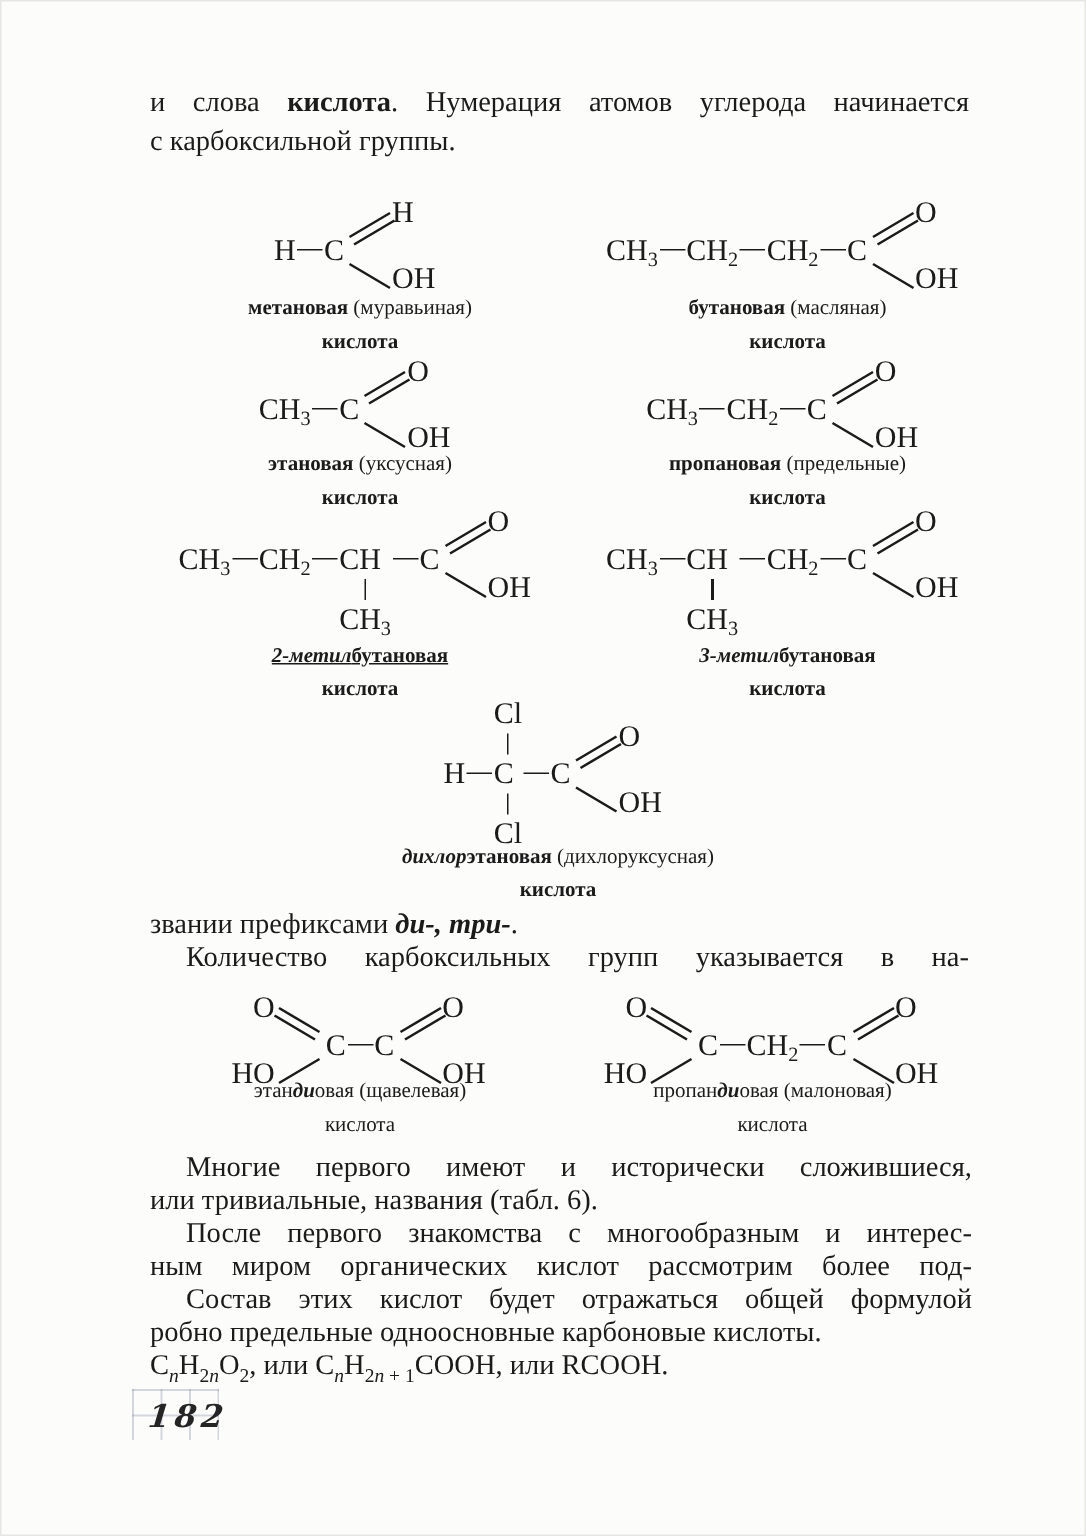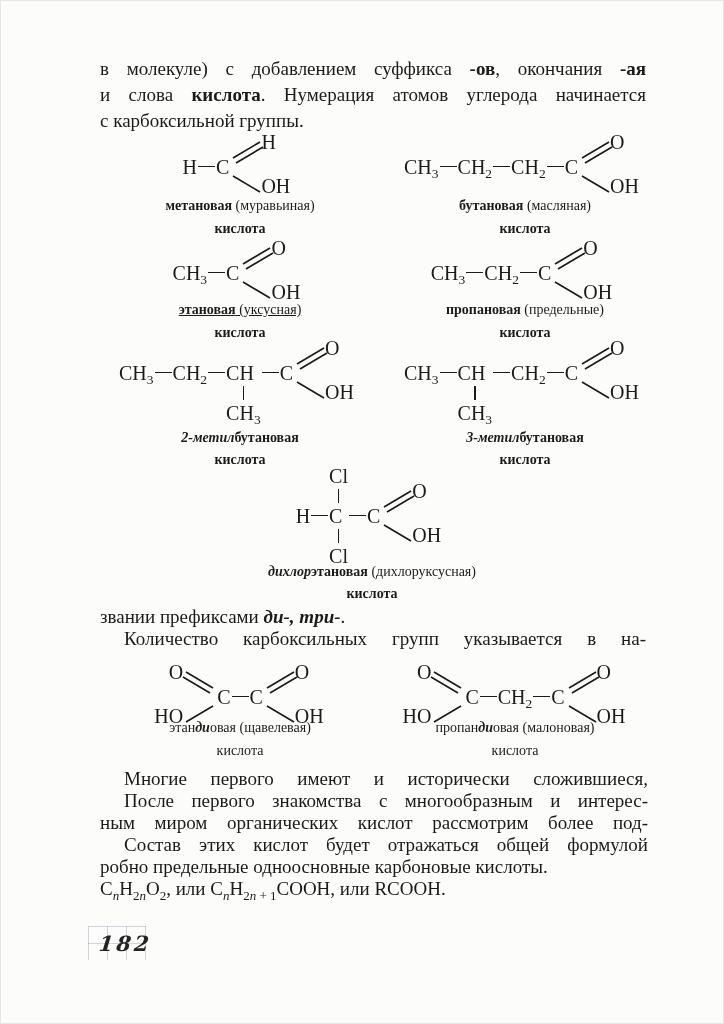--- a/index.html
+++ b/index.html
@@ -57,21 +57,20 @@
     letter-spacing:3px;color:#242424;
     transform:skewX(-6deg);
   }
 </style>
 </head>
 <body>
 
 <div class="page">
 
   <div class="para p26" style="left:100px;top:56px;width:546px;">
-    <div class="line j"><span>в молекуле) с добавлением суффикса </span><span class="b">-ов</span><span>, окончания </span><span class="b">-ая</span></div>
     <div class="line j"><span>и слова </span><span class="b">кислота</span><span>. Нумерация атомов углерода начинается</span></div>
     <div class="line"><span>с карбоксильной группы.</span></div>
   </div>
 
   <div class="card" style="left:85px;top:130px;width:310px;height:112px;">
     <div class="fwrap" style="top:24px;">
         <div class="formula">
           <span class="grp" style="grid-area: 2 / 1;"><span>H</span></span>
           <span class="bond" style="grid-area: 2 / 2;"></span>
           <span class="grp" style="grid-area: 2 / 3;"><span>C</span></span>
@@ -130,21 +129,21 @@
                 <line x1="2" y1="23" x2="29" y2="7" stroke="#1b1b1b" stroke-width="1.7"></line>
                 <line x1="5" y1="28" x2="32" y2="12" stroke="#1b1b1b" stroke-width="1.7"></line>
                 <line x1="2" y1="41" x2="29" y2="57" stroke="#1b1b1b" stroke-width="1.7"></line>
               </svg>
               <span class="cxt">O</span>
               <span class="cxb">OH</span>
             </span>
           </span>
         </div>
       </div>
-    <div class="flabel" style="top:61px;text-decoration:underline;"><span class="b">этановая</span><span> (уксусная)</span></div>
+    <div class="flabel" style="top:61px;"><span class="b">этановая</span><span> (уксусная)</span></div>
     <div class="flabel" style="top:84px;"><span class="b">кислота</span></div>
   </div>
   <div class="card" style="left:390px;top:238px;width:270px;height:112px;">
     <div class="fwrap" style="top:22px;">
         <div class="formula">
           <span class="grp" style="grid-area: 2 / 1;"><span>CH</span><sub>3</sub></span>
           <span class="bond" style="grid-area: 2 / 2;"></span>
           <span class="grp" style="grid-area: 2 / 3;"><span>CH</span><sub>2</sub></span>
           <span class="bond" style="grid-area: 2 / 4;"></span>
           <span class="grp" style="grid-area: 2 / 5;"><span>C</span></span>
@@ -185,21 +184,21 @@
               <span class="cxt">O</span>
               <span class="cxb">OH</span>
             </span>
           </span>
           <div class="branch" style="grid-area: 3 / 5;">
             <span class="vbond"></span>
             <span class="grp"><span>CH</span><sub>3</sub></span>
           </div>
         </div>
       </div>
-    <div class="flabel" style="top:82px;"><span class="b i">2-метил</span><span class="b">бутановая</span></div>
+    <div class="flabel" style="top:82px;text-decoration:underline;"><span class="b i">2-метил</span><span class="b">бутановая</span></div>
     <div class="flabel" style="top:104px;"><span class="b">кислота</span></div>
   </div>
   <div class="card" style="left:390px;top:345px;width:270px;height:122px;">
     <div class="fwrap" style="top:15px;">
         <div class="formula">
           <span class="grp" style="grid-area: 2 / 1;"><span>CH</span><sub>3</sub></span>
           <span class="bond" style="grid-area: 2 / 2;"></span>
           <span class="grp" style="grid-area: 2 / 3;"><span>CH</span></span>
           <span class="bond" style="grid-area: 2 / 4;"></span>
           <span class="grp" style="grid-area: 2 / 5;"><span>CH</span><sub>2</sub></span>
@@ -328,20 +327,21 @@
             </span>
           </span>
         </div>
       </div>
     <div class="flabel" style="top:57px;"><span>пропан</span><span class="b i">ди</span><span>овая</span><span> (малоновая)</span></div>
     <div class="flabel" style="top:80px;"><span>кислота</span></div>
   </div>
 
   <div class="para p22" style="left:100px;top:768px;width:548px;">
     <div class="line j ind"><span>Многие первого имеют и исторически сложившиеся,</span></div>
+    <div class="line"><span>или тривиальные, названия (табл. 6).</span></div>
     <div class="line j ind"><span>После первого знакомства с многообразным и интерес-</span></div>
     <div class="line j"><span>ным миром органических кислот рассмотрим более под-</span></div>
     <div class="line j ind"><span>Состав этих кислот будет отражаться общей формулой</span></div>
     <div class="line"><span>робно предельные одноосновные карбоновые кислоты.</span></div>
     <div class="line"><span>C</span><sub class="i">n</sub><span>H</span><sub>2</sub><sub class="i">n</sub><span>O</span><sub>2</sub><span>, или C</span><sub class="i">n</sub><span>H</span><sub>2</sub><sub class="i">n</sub><sub> + 1</sub><span>COOH, или RCOOH.</span></div>
   </div>
 
   <div class="gridmarks"></div>
   <div class="pagenum">182</div>
 

